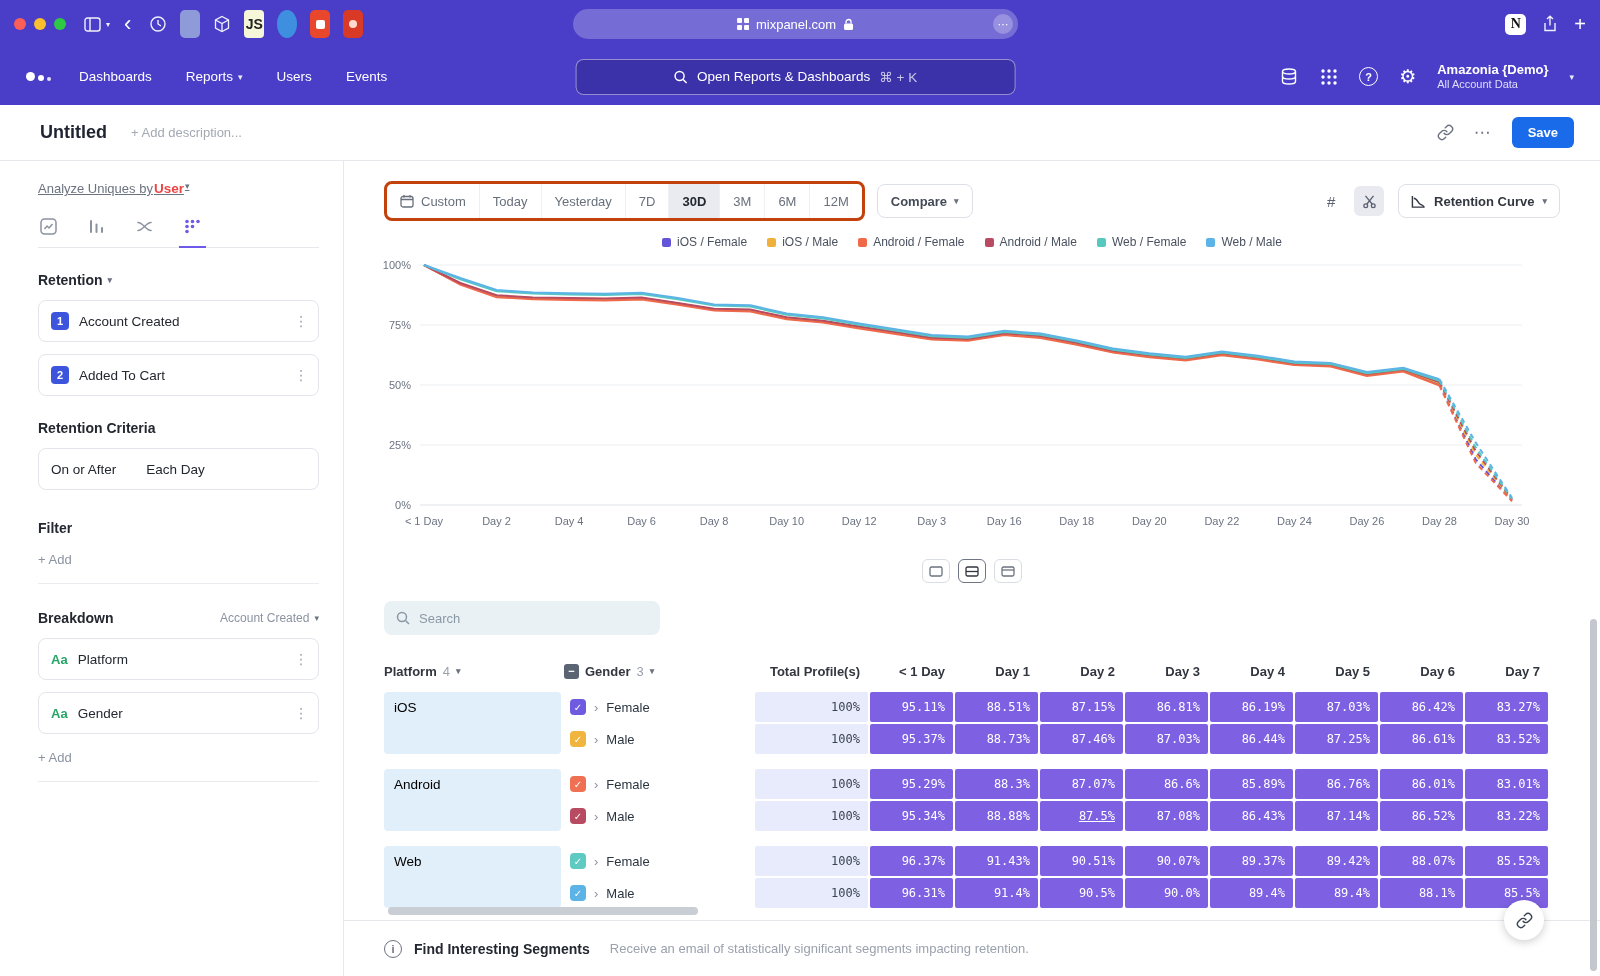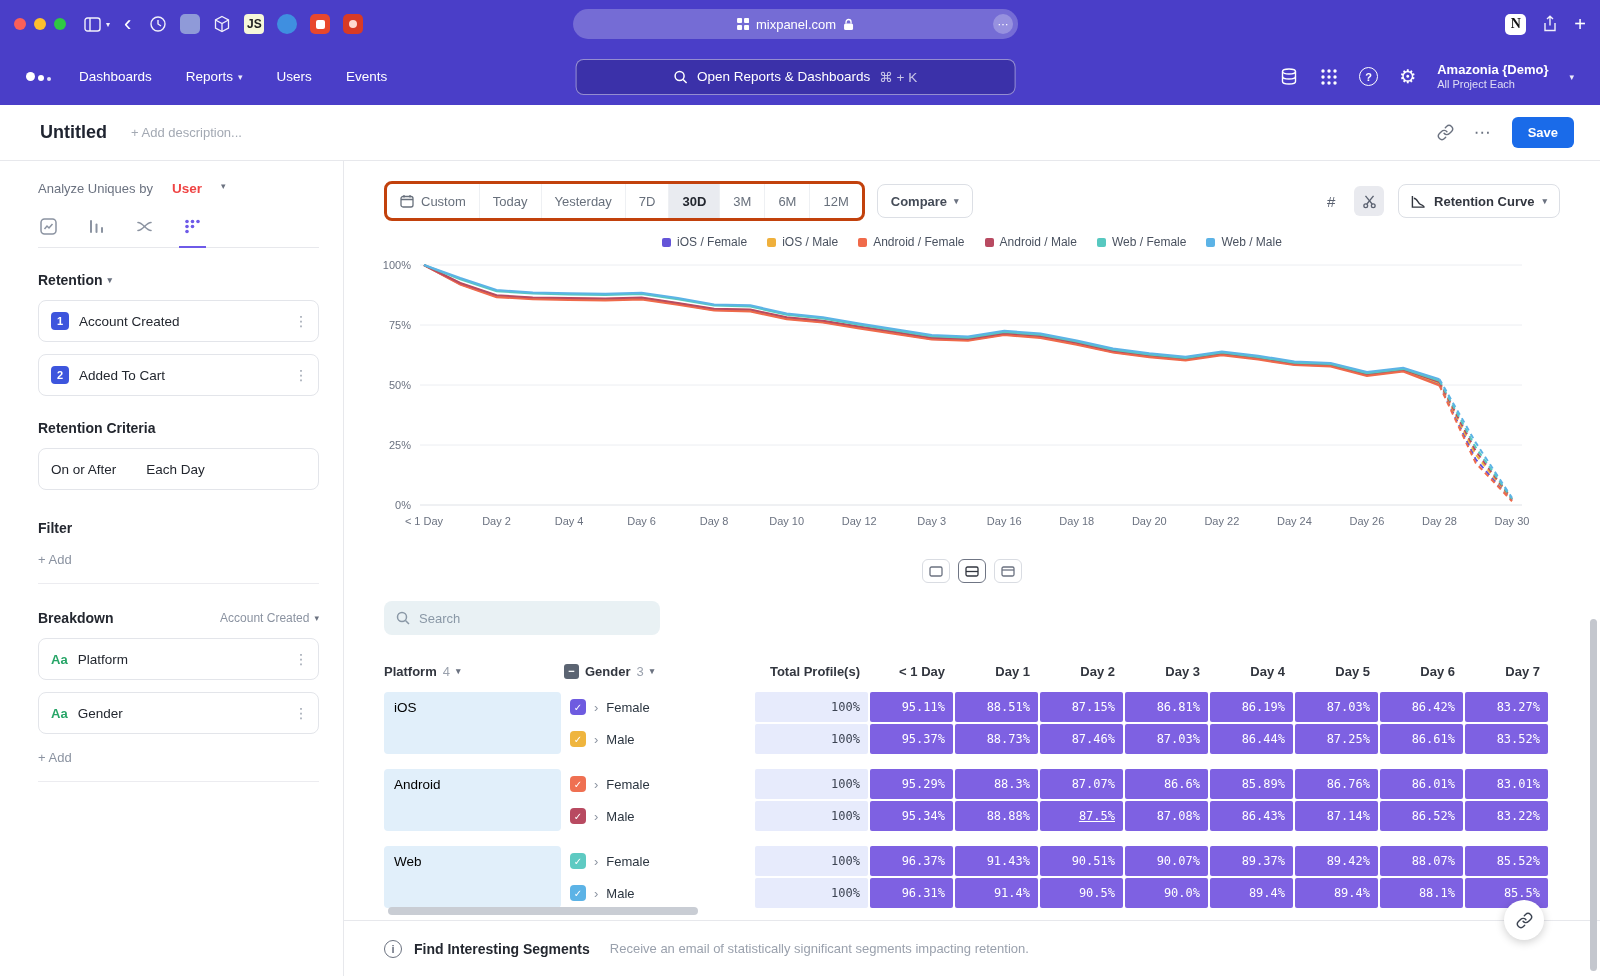--- a/index.html
+++ b/index.html
@@ -7,21 +7,21 @@
   body { font-family:"Liberation Sans",sans-serif; background:#fff; display:flex; flex-direction:column; color:#23272f; }
   svg { display:block; }
 
   
   .chrome { height:48px; background:#4a3ec8; display:flex; align-items:center; padding:0 14px; gap:12px; position:relative; flex:none; }
   .lights { display:flex; gap:8px; margin-right:6px; }
   .light { width:12px; height:12px; border-radius:50%; }
   .chrome-ic { color:#fff; opacity:.92; display:flex; align-items:center; }
   .backch { font-size:22px; color:#fff; line-height:1; margin:0 2px; }
   .exts { display:flex; gap:13px; align-items:center; margin-left:4px; }
-  .ext { width:20px; height:20px; border-radius:5px; display:flex; align-items:center; justify-content:center; font-size:12px; font-weight:700; }
+  .ext { width:20px; height:28px; border-radius:5px; display:flex; align-items:center; justify-content:center; font-size:14px; font-weight:700; }
   .urlbar { position:absolute; left:50%; top:9px; transform:translateX(-51%); width:445px; height:30px; border-radius:15px; background:rgba(255,255,255,.24); display:flex; align-items:center; justify-content:center; gap:7px; color:#fff; font-size:13px; }
   .url-dots { position:absolute; right:5px; top:5px; width:20px; height:20px; border-radius:50%; background:rgba(255,255,255,.25); display:flex; align-items:center; justify-content:center; font-size:11px; color:#fff; }
   .chrome-right { margin-left:auto; display:flex; align-items:center; gap:16px; }
   .notion { width:21px; height:21px; background:#fff; border-radius:5px; color:#111; font-family:"Liberation Serif",serif; font-weight:700; font-size:14px; display:flex; align-items:center; justify-content:center; }
   .plusch { color:#fff; font-size:20px; font-weight:400; }
 
   
   .appnav { height:57px; background:#4a3ec8; display:flex; align-items:center; padding:0 26px; position:relative; flex:none; }
   .mxlogo { display:flex; align-items:flex-end; gap:3px; margin-right:28px; }
   .mxlogo i { background:#fff; border-radius:50%; display:block; }
@@ -44,21 +44,21 @@
   .rhead-right { margin-left:auto; display:flex; align-items:center; gap:20px; }
   .gray-ic { color:#6b7280; display:flex; align-items:center; cursor:pointer; }
   .dots3 { color:#6b7280; font-size:17px; letter-spacing:1px; cursor:pointer; }
   .savebtn { background:#1a6be9; color:#fff; font-size:13px; font-weight:600; border:none; border-radius:6px; padding:8px 16px; cursor:pointer; }
 
   
   .workspace { flex:1; display:flex; min-height:0; position:relative; }
 
   
   .sidebar { width:344px; flex:none; border-right:1px solid #e7e8ec; display:flex; flex-direction:column; padding:20px 24px 0 38px; }
-  .analyze { display:flex; gap:19px; font-size:13px; color:#6b7280; }
+  .analyze { display:flex; gap:1px; font-size:13px; color:#6b7280;text-decoration:underline; }
   .analyze b { color:#ef4444; font-size:13.5px; }
   .chev-g { font-size:9px; color:#6b7280; }
   .side-tabs { display:flex; gap:27px; margin-top:20px; border-bottom:1px solid #e7e8ec; }
   .stab { padding:2px 2px 12px; color:#8b93a1; position:relative; cursor:pointer; }
   .stab.active { color:#6e5ae8; }
   .stab.active::after { content:""; position:absolute; left:-3px; right:-3px; bottom:-1px; height:2px; background:#6e5ae8; }
   .sec-title { margin-top:24px; font-size:14px; font-weight:700; color:#23272f; display:flex; align-items:center; gap:5px; }
   .card { margin-top:12px; border:1px solid #e3e5ea; border-radius:8px; height:42px; display:flex; align-items:center; padding:0 10px 0 12px; gap:10px; background:#fff; cursor:pointer; }
   .stepnum { width:18px; height:18px; border-radius:4px; background:#3d55dd; color:#fff; font-size:11px; font-weight:700; display:flex; align-items:center; justify-content:center; flex:none; }
   .card-label { font-size:13.5px; color:#23272f; font-weight:500; }
@@ -240,21 +240,21 @@
           <circle cx="15" cy="9" r="1.7"></circle>
           <circle cx="3" cy="15" r="1.7"></circle>
           <circle cx="9" cy="15" r="1.7"></circle>
           <circle cx="15" cy="15" r="1.7"></circle>
         </svg>
       </span>
     <span class="helpq">?</span>
     <span class="gear">⚙</span>
     <div class="proj">
       <div class="pname">Amazonia {Demo}</div>
-      <div class="psub">All Project Each</div>
+      <div class="psub">All Account Data</div>
     </div>
     <span class="chev-w">▾</span>
   </div>
 </nav>
 
 <div class="rhead">
   <span class="rtitle">Untitled</span>
   <span class="rdesc">+ Add description...</span>
   <div class="rhead-right">
     <span class="gray-ic">

